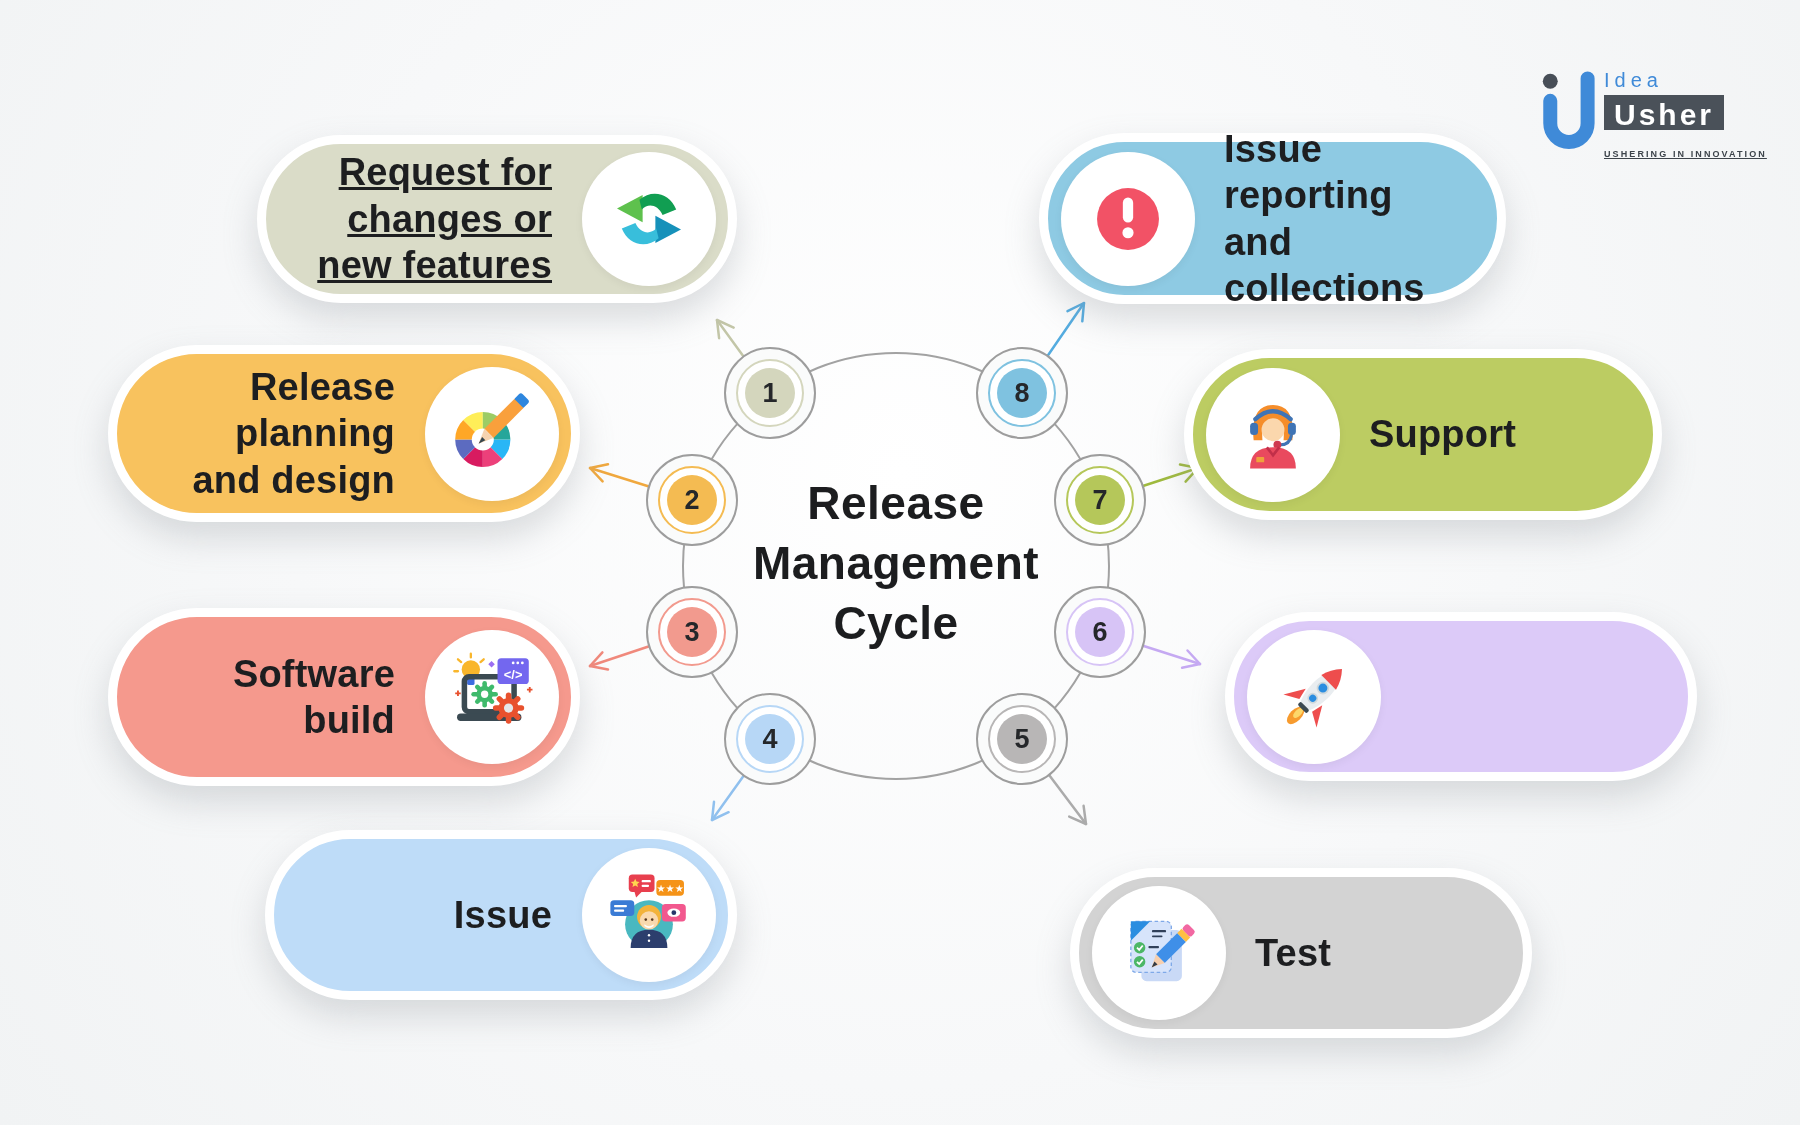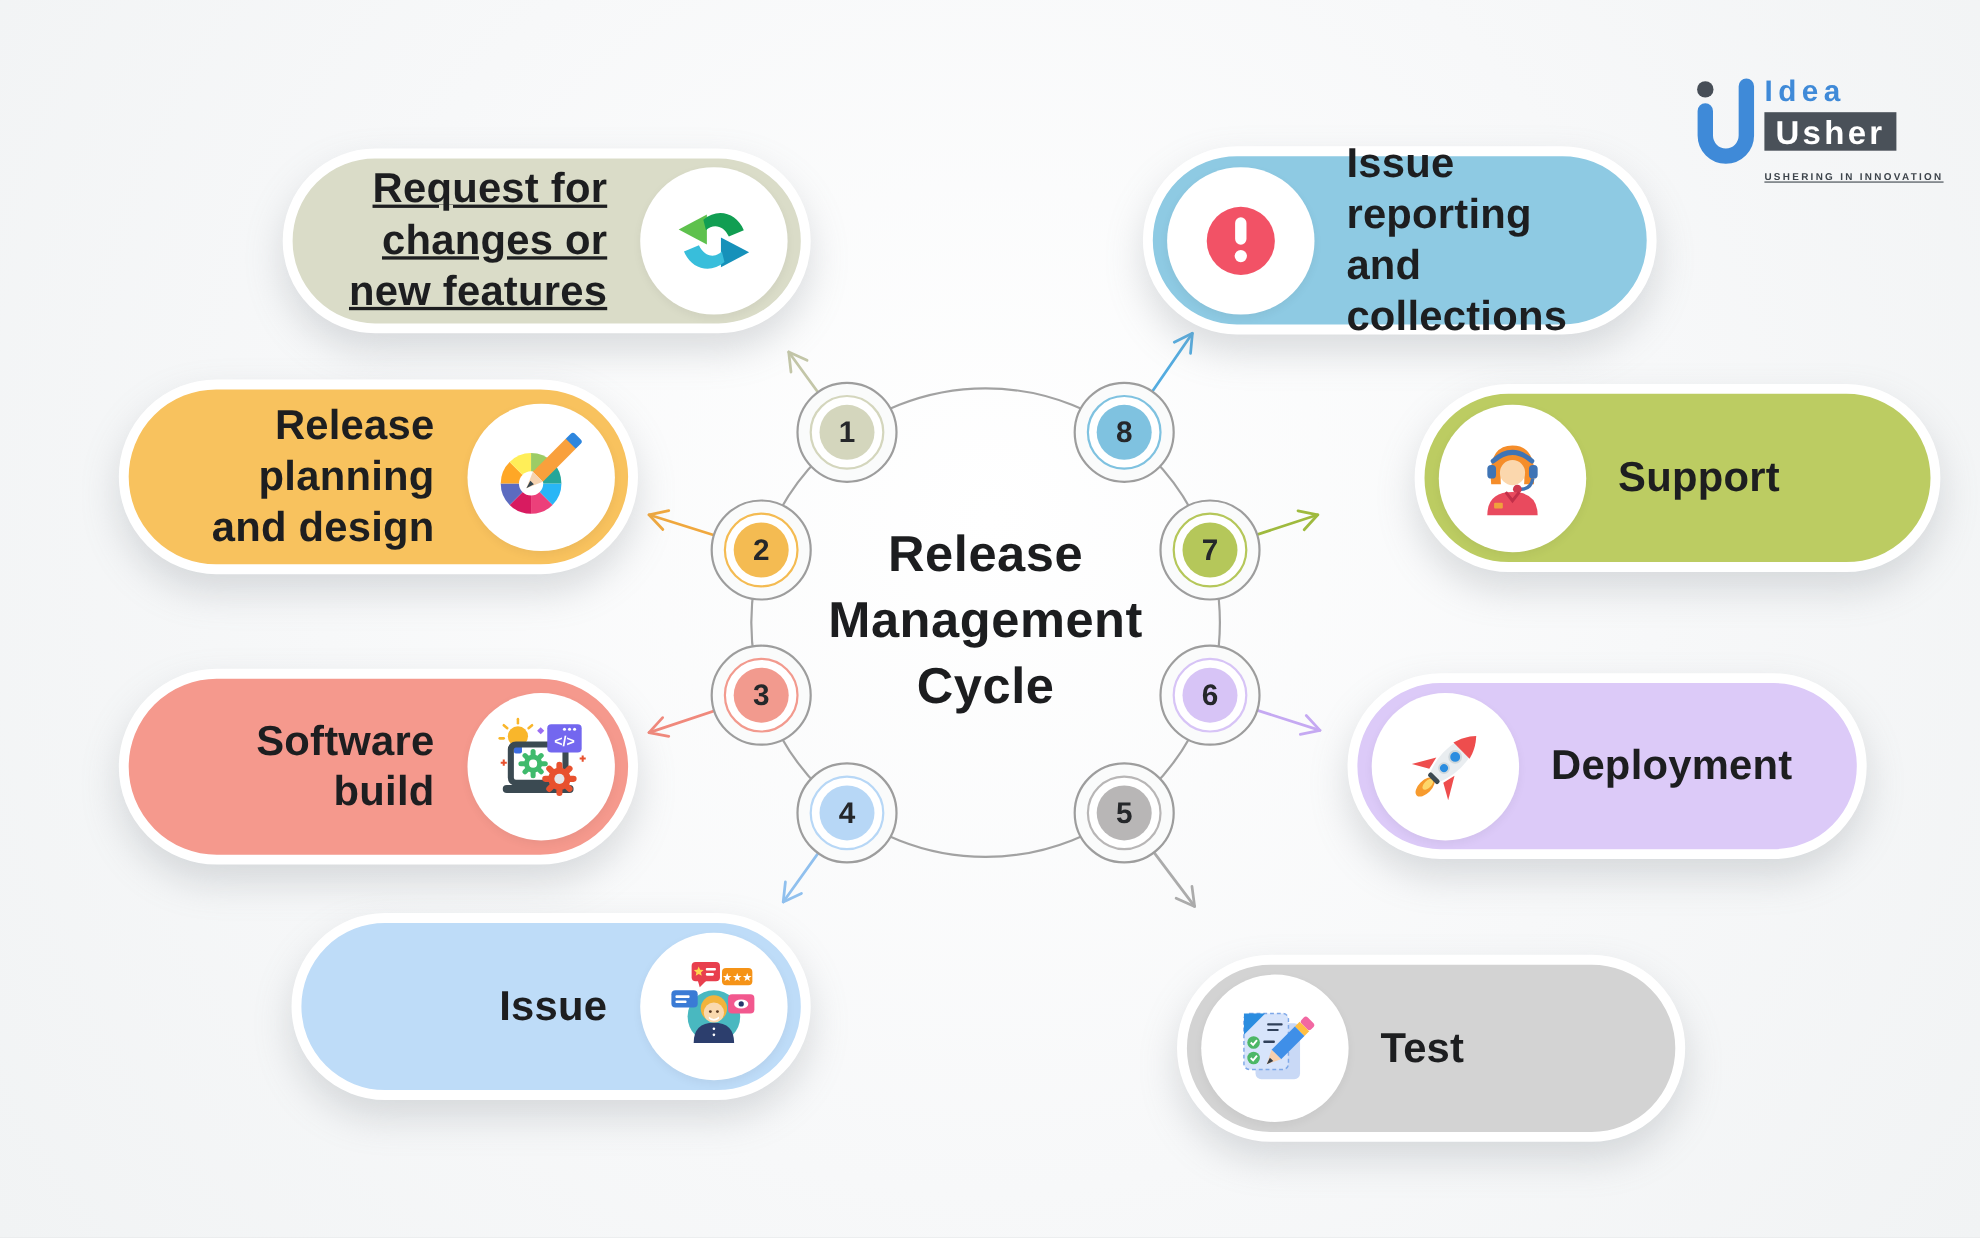--- a/index.html
+++ b/index.html
@@ -56,21 +56,21 @@
   }
   
   svg.arrows{position:absolute;left:0;top:0;pointer-events:none;}
   svg.arrows g{color:var(--arrow,#999);}
   svg.arrows line, svg.arrows polyline{
     stroke:currentColor;stroke-width:2.5;fill:none;stroke-linecap:round;stroke-linejoin:round;
   }
   
   .logo{position:absolute;left:1540px;top:70px;display:flex;align-items:flex-start;}
   .logo-text{margin-left:8px;}
-  .logo-idea{color:#3f8ad8;font-size:27px;font-weight:700;letter-spacing:5px;line-height:1;}
+  .logo-idea{color:#3f8ad8;font-size:20px;font-weight:400;letter-spacing:5px;line-height:1;}
   .logo-usher{
     margin-top:5px;display:inline-block;background:#4a5159;color:#ffffff;
     font-size:30px;font-weight:700;letter-spacing:3px;line-height:1;padding:5px 10px 0;
   }
   .logo-tagline{margin-top:19px;font-size:9px;font-weight:700;letter-spacing:2.1px;color:#3d444b;text-decoration:underline;}
 </style>
 </head>
 <body>
 
 <div class="canvas">
@@ -281,21 +281,21 @@
       <svg width="86" height="86" viewBox="0 0 100 100">
         <circle cx="50" cy="50" r="36" fill="#f25266"></circle>
         <rect x="44" y="25" width="12" height="29" rx="6" fill="#ffffff"></rect>
         <circle cx="50" cy="66" r="6.5" fill="#ffffff"></circle>
       </svg>
     </div>
     <span class="pill-label">Issue reporting
 and collections</span>
   </div>
 
-  <div class="pill right s7" style="left: 1286px; top: 349px; width: 478px; height: 171px; --pill: #bccc62; --badge: #b5c75a; --arrow: #9fba3e;">
+  <div class="pill right s7" style="left: 1184px; top: 349px; width: 478px; height: 171px; --pill: #bccc62; --badge: #b5c75a; --arrow: #9fba3e;">
     <div class="icon-circle">
       <svg width="88" height="88" viewBox="0 0 100 100">
         <path d="M28 56 Q24 16 50 16 Q76 16 72 56 L62 56 Q64 32 50 32 Q36 32 38 56 Z" fill="#f58d2a"></path>
         <circle cx="50" cy="44" r="13" fill="#fbd7ad"></circle>
         <path d="M32 34 Q36 24 50 24 Q64 24 68 34 Q58 28 50 28 Q42 28 32 34 Z" fill="#f58d2a"></path>
         <path d="M30 32 Q50 14 70 32" stroke="#3f74b5" stroke-width="5" fill="none" stroke-linecap="round"></path>
         <rect x="24" y="36" width="9" height="14" rx="4" fill="#3f74b5"></rect>
         <rect x="67" y="36" width="9" height="14" rx="4" fill="#3f74b5"></rect>
         <path d="M71 50 Q69 62 57 61" stroke="#3f74b5" stroke-width="3.5" fill="none"></path>
         <circle cx="55" cy="61" r="4.5" fill="#cf3a50"></circle>
@@ -316,21 +316,20 @@
           <path d="M37 50 L24 72 L40 63 Z" fill="#ee4d4d"></path>
           <path d="M63 50 L76 72 L60 63 Z" fill="#ee4d4d"></path>
           <path d="M50 6 C63 20 65 44 57 64 L43 64 C35 44 37 20 50 6 Z" fill="#e9edf0"></path>
           <path d="M50 6 C56 12.5 59.5 19 61.5 27 L38.5 27 C40.5 19 44 12.5 50 6 Z" fill="#ee4d4d"></path>
           <circle cx="50" cy="36" r="6" fill="#2b8de0" stroke="#cfd8dc" stroke-width="2"></circle>
           <circle cx="50" cy="52" r="5" fill="#2b8de0" stroke="#cfd8dc" stroke-width="2"></circle>
           <rect x="43" y="64" width="14" height="5" rx="2" fill="#3c4a52"></rect>
         </g>
       </svg>
     </div>
-    <span class="pill-label">Deployment</span>
   </div>
 
   <div class="pill right s5" style="left: 1070px; top: 868px; width: 462px; height: 170px; --pill: #d3d3d3; --badge: #b8b6b6; --arrow: #ababab;">
     <div class="icon-circle">
       <svg width="88" height="88" viewBox="0 0 100 100">
         <rect x="30" y="24" width="46" height="58" rx="6" fill="#c9d9f6"></rect>
         <rect x="18" y="14" width="46" height="58" rx="6" fill="#d7e4fb" stroke="#7fa9e8" stroke-width="1.5" stroke-dasharray="4 3"></rect>
         <polygon points="18,14 40,14 18,36" fill="#2b8de0"></polygon>
         <circle cx="28" cy="44" r="6.5" fill="#4cb766"></circle>
         <path d="M25 44 l2.5 2.5 4,-5" stroke="#ffffff" stroke-width="2" fill="none"></path>

